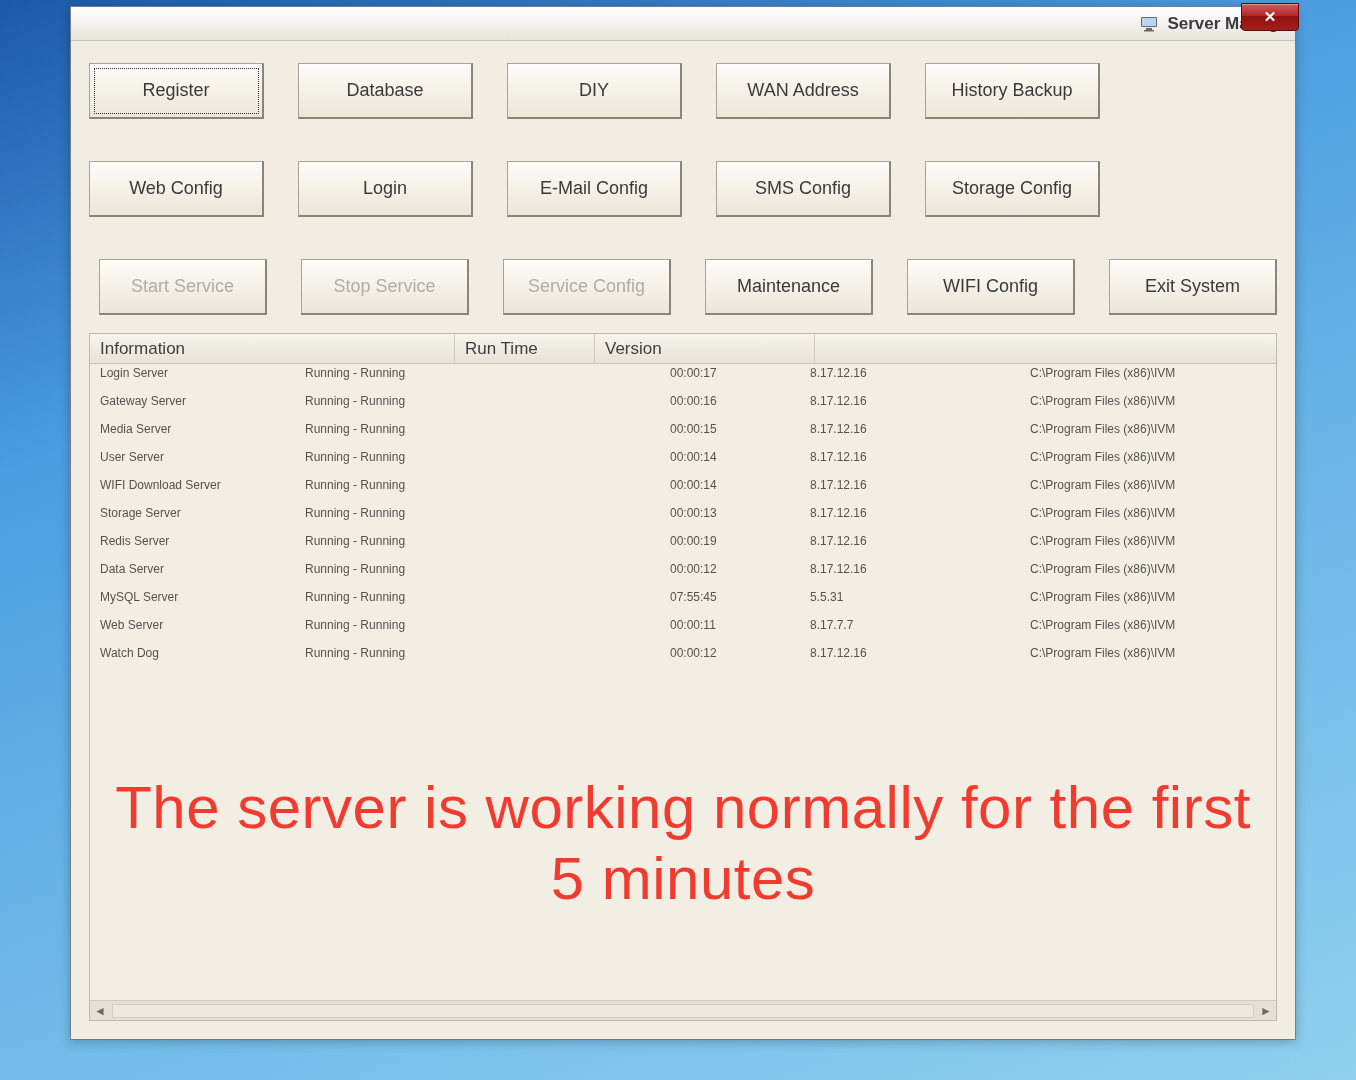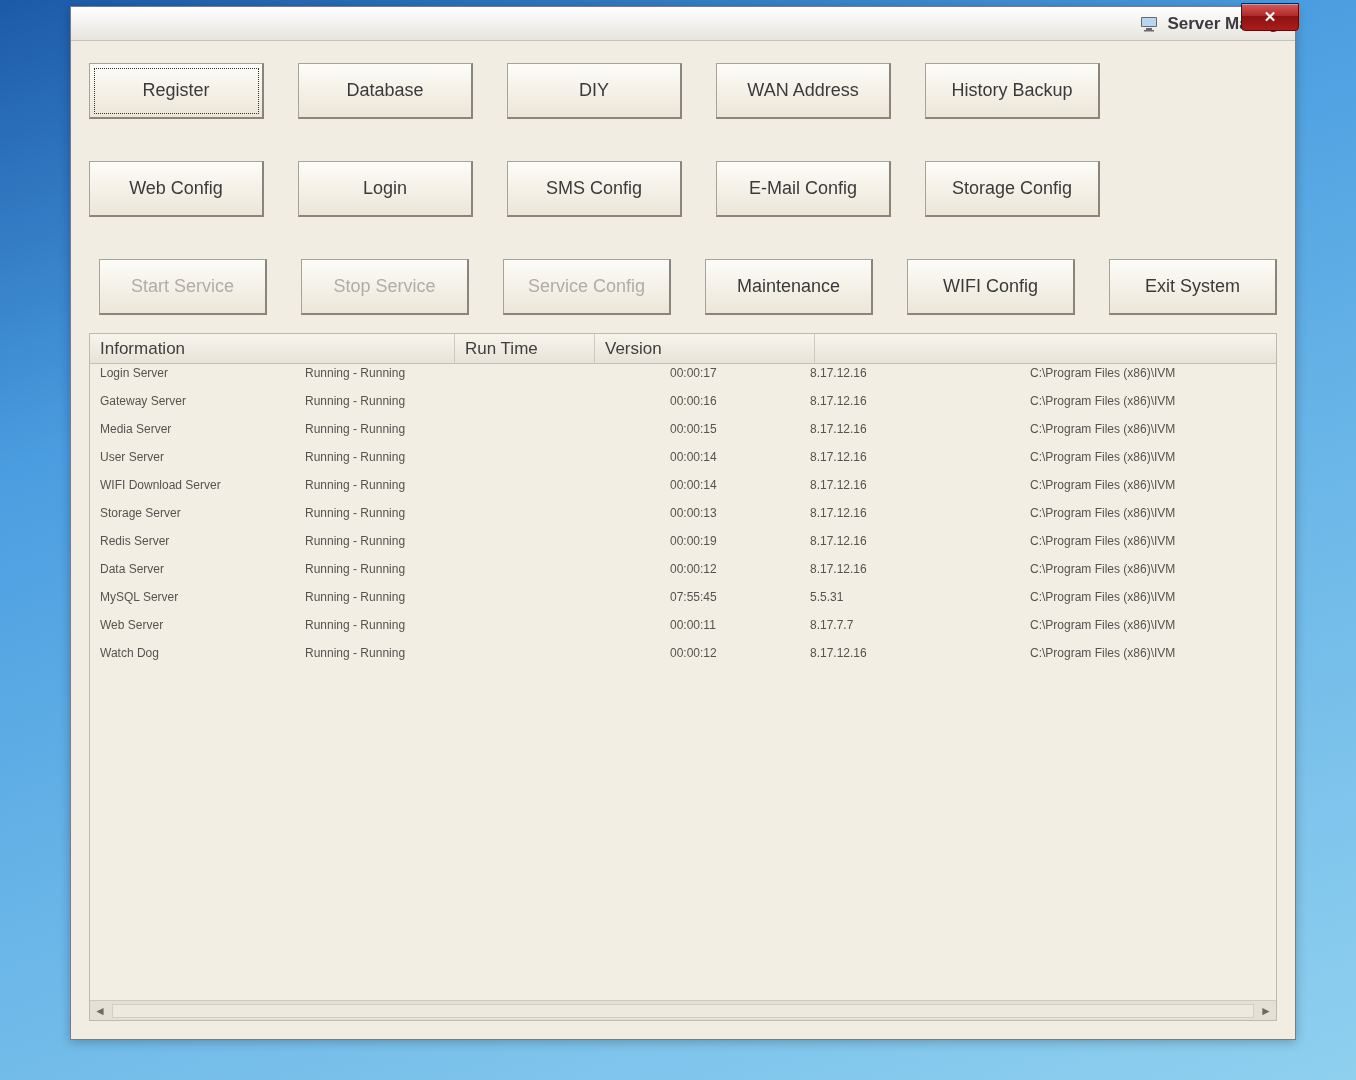--- a/index.html
+++ b/index.html
@@ -195,22 +195,22 @@
         <div class="btn-row" id="row1">
             <button class="winbtn focused">Register</button>
             <button class="winbtn">Database</button>
             <button class="winbtn">DIY</button>
             <button class="winbtn">WAN Address</button>
             <button class="winbtn">History Backup</button>
           </div>
         <div class="btn-row" id="row2">
             <button class="winbtn">Web Config</button>
             <button class="winbtn">Login</button>
+            <button class="winbtn">E-Mail Config</button>
             <button class="winbtn">SMS Config</button>
-            <button class="winbtn">E-Mail Config</button>
             <button class="winbtn">Storage Config</button>
           </div>
         <div class="btn-row" id="row3">
             <button class="winbtn disabled">Start Service</button>
             <button class="winbtn disabled">Stop Service</button>
             <button class="winbtn disabled">Service Config</button>
             <button class="winbtn">Maintenance</button>
             <button class="winbtn">WIFI Config</button>
             <button class="winbtn">Exit System</button>
           </div>
@@ -301,16 +301,17 @@
               <div class="col-path">C:\Program Files (x86)\IVM</div>
             </div>
           </div>
         <div class="hscroll">
           <div class="arrow">◄</div>
           <div class="track"></div>
           <div class="arrow">►</div>
         </div>
       </div>
 
+      <div class="overlay-text">The server is working normally for the first 5 minutes</div>
     </div>
 
   </div>
 </div>
 
 </body></html>

